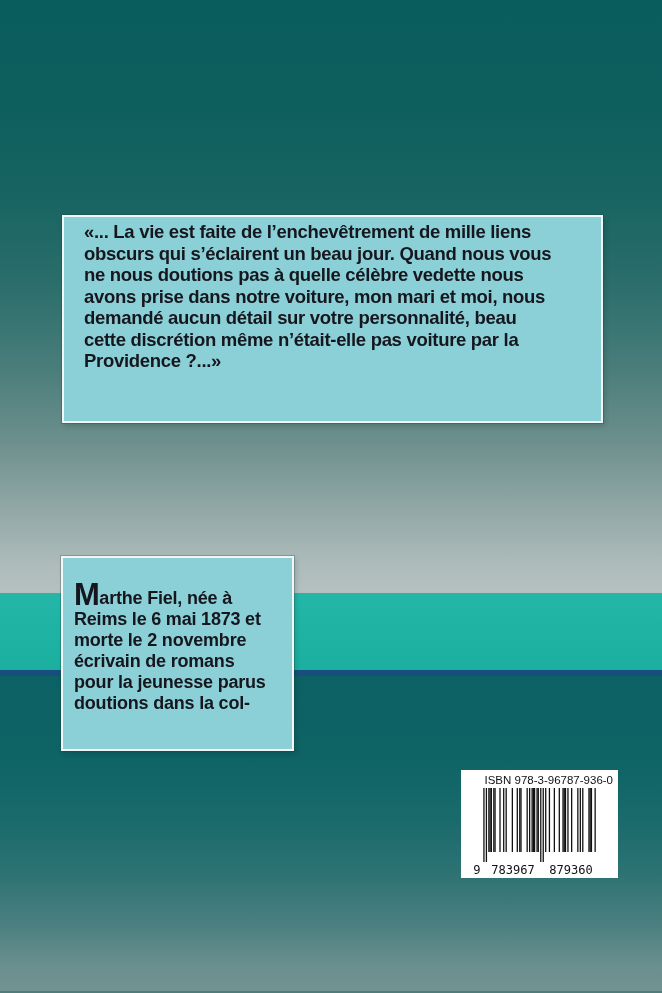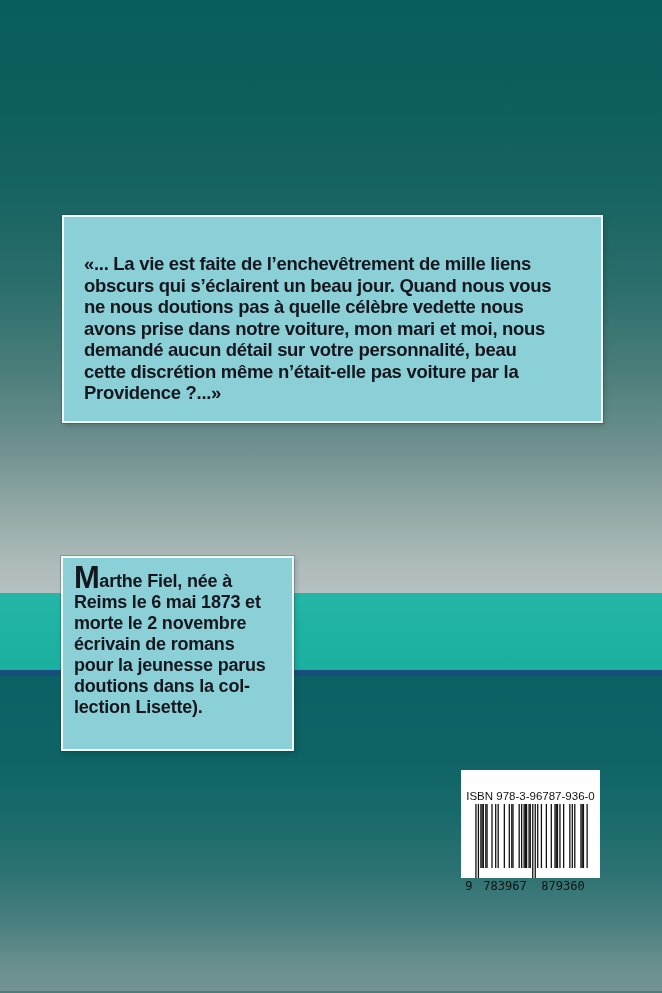--- a/index.html
+++ b/index.html
@@ -40,45 +40,45 @@
   .panel {
     position: absolute;
     background: var(--panel-fill, #8bd0d7);
     border: 2px solid var(--panel-border, #f2f7f6);
     box-shadow: 0 0 0 1px rgba(20, 60, 60, 0.25), 2px 3px 5px rgba(0, 30, 30, 0.18);
     box-sizing: border-box;
     color: var(--text-dark, #16161e);
   }
   .quote-panel {
     left: 62px; top: 215px; width: 541px; height: 208px;
-    padding: 36px 14px 0 20px;
+    padding: 4px 14px 0 20px;
   }
   .quote-line {
     font-size: 18.5px; line-height: 21.5px; font-weight: 700;
     letter-spacing: -0.3px; white-space: nowrap;
   }
   .bio-panel {
     left: 61px; top: 556px; width: 233px; height: 195px;
-    padding: 8px 6px 0 11px;
+    padding: 25px 6px 0 11px;
   }
   .bio-line {
     font-size: 18px; line-height: 21px; font-weight: 700;
     letter-spacing: -0.2px; white-space: nowrap;
   }
   .dropcap {
     font-size: 31px; line-height: 21px; font-weight: 700;
     position: relative; top: 1px; letter-spacing: -0.5px;
   }
   
   .barcode-panel {
-    position: absolute; left: 461px; top: 770px; width: 139px; height: 108px;
+    position: absolute; left: 461px; top: 770px; width: 157px; height: 108px;
     background: var(--barcode-bg, #ffffff);
     box-sizing: border-box;
-    padding: 19px 5px 0 5px;
-    text-align: center;
+    padding: 3px 5px 0 5px;
+    text-align: right;
   }
   .isbn-label {
     font-size: 11.5px; line-height: 14px; font-weight: 400;
     color: #111; letter-spacing: 0px; white-space: nowrap;
   }
   .barcode-svg { display: block; margin: 1px auto 0 auto; }
 </style>
 </head>
 <body>
 
@@ -102,21 +102,20 @@
   </div>
 
   <div class="panel bio-panel">
     <div>
         <div class="bio-line"><span class="dropcap">M</span>arthe Fiel, née à</div>
         <div class="bio-line">Reims le 6 mai 1873 et</div>
         <div class="bio-line">morte le 2 novembre</div>
         <div class="bio-line">écrivain de romans</div>
         <div class="bio-line">pour la jeunesse parus</div>
         <div class="bio-line">doutions dans la col-</div>
-        <div class="bio-line">lection Lisette).</div>
       </div>
   </div>
 
   <div class="barcode-panel">
     <div class="isbn-label">ISBN 978-3-96787-936-0</div>
     <svg class="barcode-svg" width="131" height="88" viewBox="0 0 141 88" preserveAspectRatio="none">
         <rect x="10.00" y="0" width="1.38" height="74" fill="#111111"></rect>
         <rect x="12.66" y="0" width="1.38" height="74" fill="#111111"></rect>
         <rect x="15.32" y="0" width="1.38" height="64" fill="#111111"></rect>
         <rect x="16.65" y="0" width="1.38" height="64" fill="#111111"></rect>

